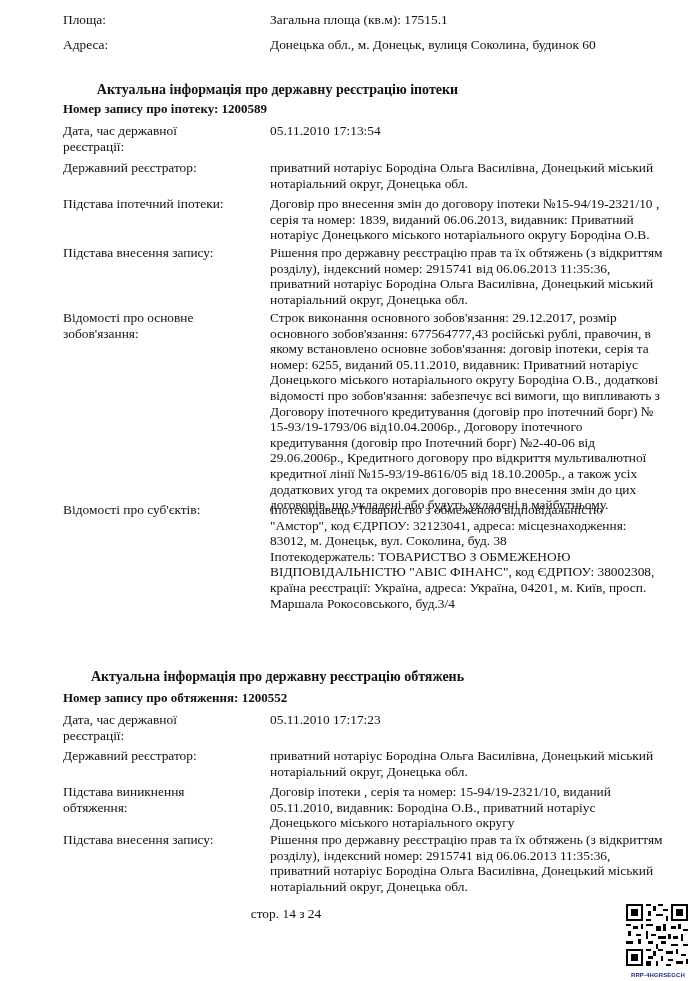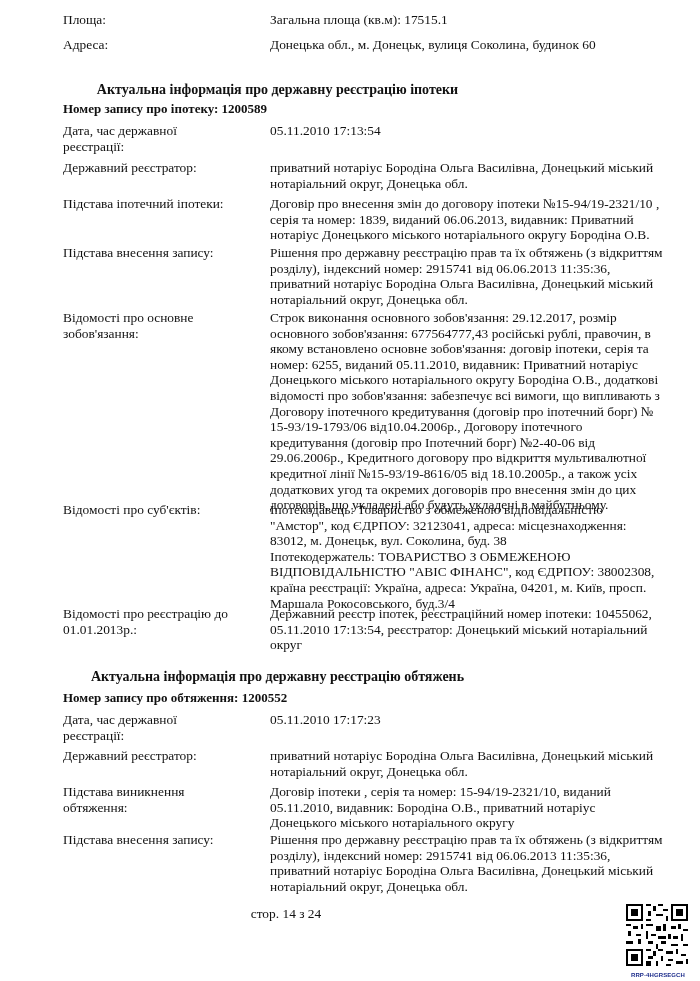--- a/index.html
+++ b/index.html
@@ -69,24 +69,20 @@
   <div class="row" style="top:310px">
     <div class="lbl">Відомості про основне зобов'язання:</div>
     <div class="val">Строк виконання основного зобов'язання: 29.12.2017, розмір основного зобов'язання: 677564777,43 російські рублі, правочин, в якому встановлено основне зобов'язання: договір іпотеки, серія та номер: 6255, виданий 05.11.2010, видавник: Приватний нотаріус Донецького міського нотаріального округу Бородіна О.В., додаткові відомості про зобов'язання: забезпечує всі вимоги, що випливають з Договору іпотечного кредитування (договір про іпотечний борг) № 15-93/19-1793/06 від10.04.2006р., Договору іпотечного кредитування (договір про Іпотечний борг) №2-40-06 від 29.06.2006р.,  Кредитного договору про відкриття мультивалютної кредитної лінії №15-93/19-8616/05 від 18.10.2005р., а також усіх додаткових угод та окремих договорів про внесення змін до цих договорів, що укладені або будуть укладені в майбутньому.</div>
   </div>
   <div class="row" style="top:502px">
     <div class="lbl">Відомості про суб'єктів:</div>
     <div class="val">
       <div>Іпотекодавець: Товариство з обмеженою відповідальністю "Амстор", код ЄДРПОУ: 32123041, адреса: місцезнаходження: 83012, м. Донецьк, вул. Соколина, буд. 38</div>
       <div>Іпотекодержатель: ТОВАРИСТВО З ОБМЕЖЕНОЮ ВІДПОВІДАЛЬНІСТЮ "АВІС ФІНАНС", код ЄДРПОУ: 38002308, країна реєстрації: Україна, адреса: Україна, 04201, м. Київ, просп. Маршала Рокосовського, буд.3/4</div>
     </div>
-  </div>
-  <div class="row" style="top:606px">
-    <div class="lbl">Відомості про реєстрацію до 01.01.2013р.:</div>
-    <div class="val">Державний реєстр іпотек, реєстраційний номер іпотеки: 10455062, 05.11.2010 17:13:54, реєстратор: Донецький міський нотаріальний округ</div>
   </div>
 
   <div class="heading" style="top:669px">Актуальна інформація про державну реєстрацію обтяжень</div>
   <div class="recno" style="top:690px">Номер запису про обтяження: 1200552</div>
 
   <div class="row" style="top:712px">
     <div class="lbl">Дата, час державної реєстрації:</div>
     <div class="val">05.11.2010 17:17:23</div>
   </div>
   <div class="row" style="top:748px">

